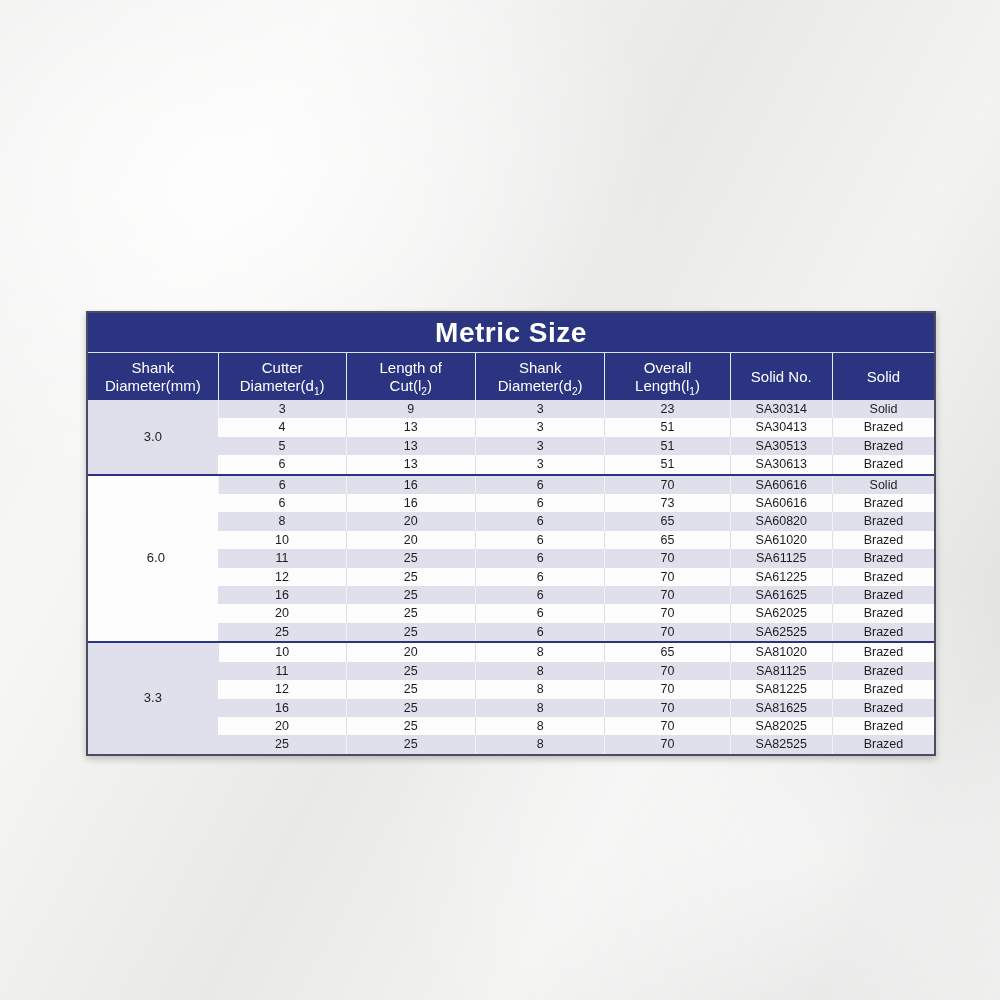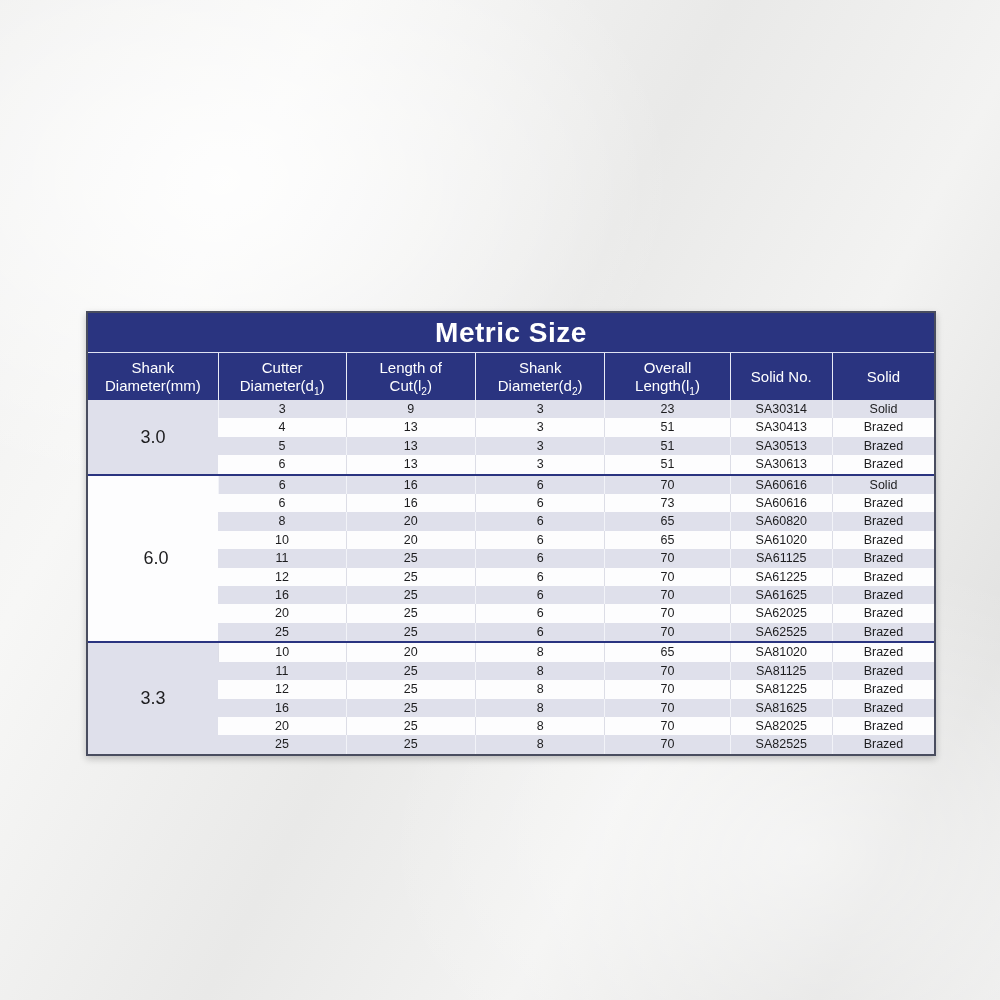--- a/index.html
+++ b/index.html
@@ -81,21 +81,21 @@
     border-left: 1px solid #dcdde6;
     white-space: nowrap;
     overflow: hidden;
   }
   tbody td:first-child { border-left: none; }
 
   tr.stripe td { background: var(--stripe, #dfe0eb); border-left-color: #f2f3f8; }
   tr.plain  td { background: var(--row-white, #fdfdfe); }
 
   td.group-cell {
-    font-size: 18px;
+    font-size: 13px;
     border-left: none;
   }
   td.group-cell.stripe { background: var(--stripe, #dfe0eb); }
   td.group-cell.plain  { background: var(--row-white, #fdfdfe); padding-left: 8px; }
 
   tr.group-start td { border-top: 2px solid var(--navy, #2a3480); }
 </style>
 </head>
 <body>
 

